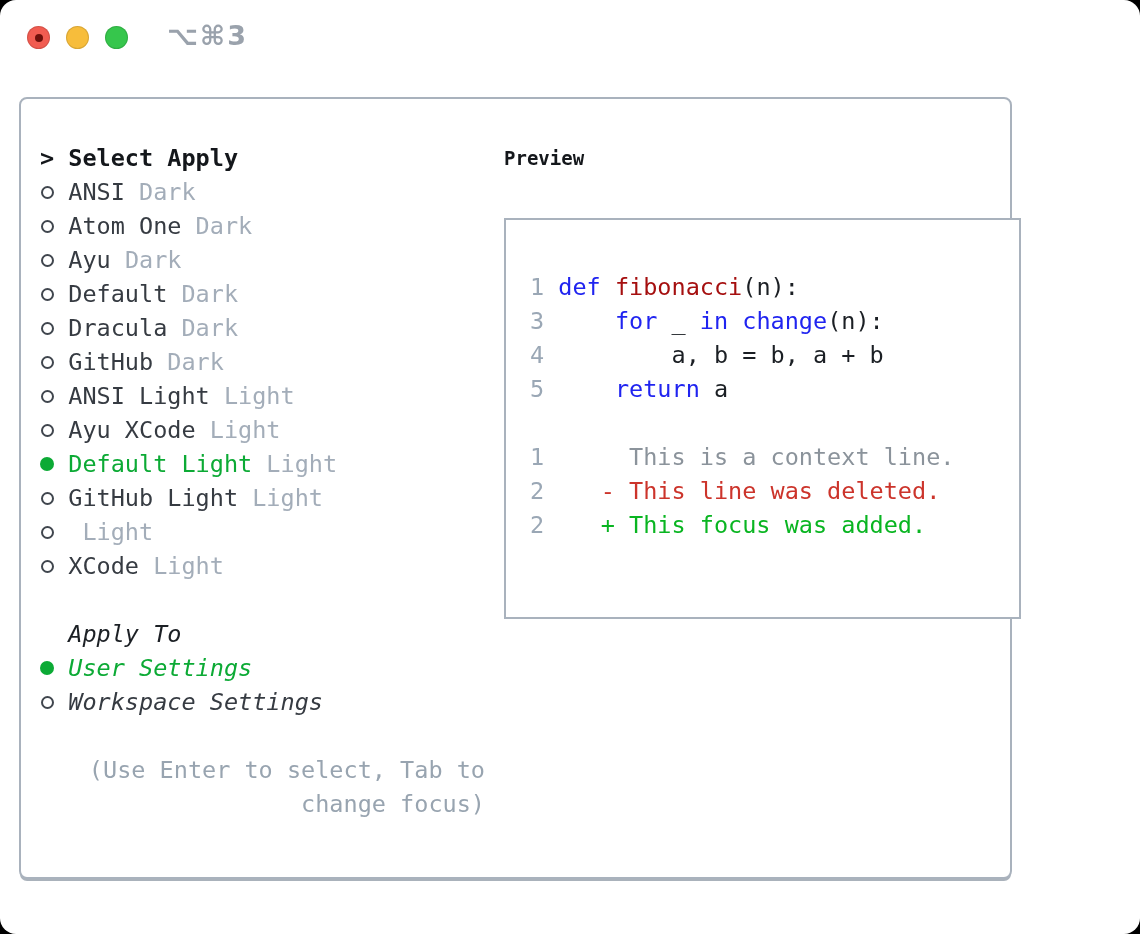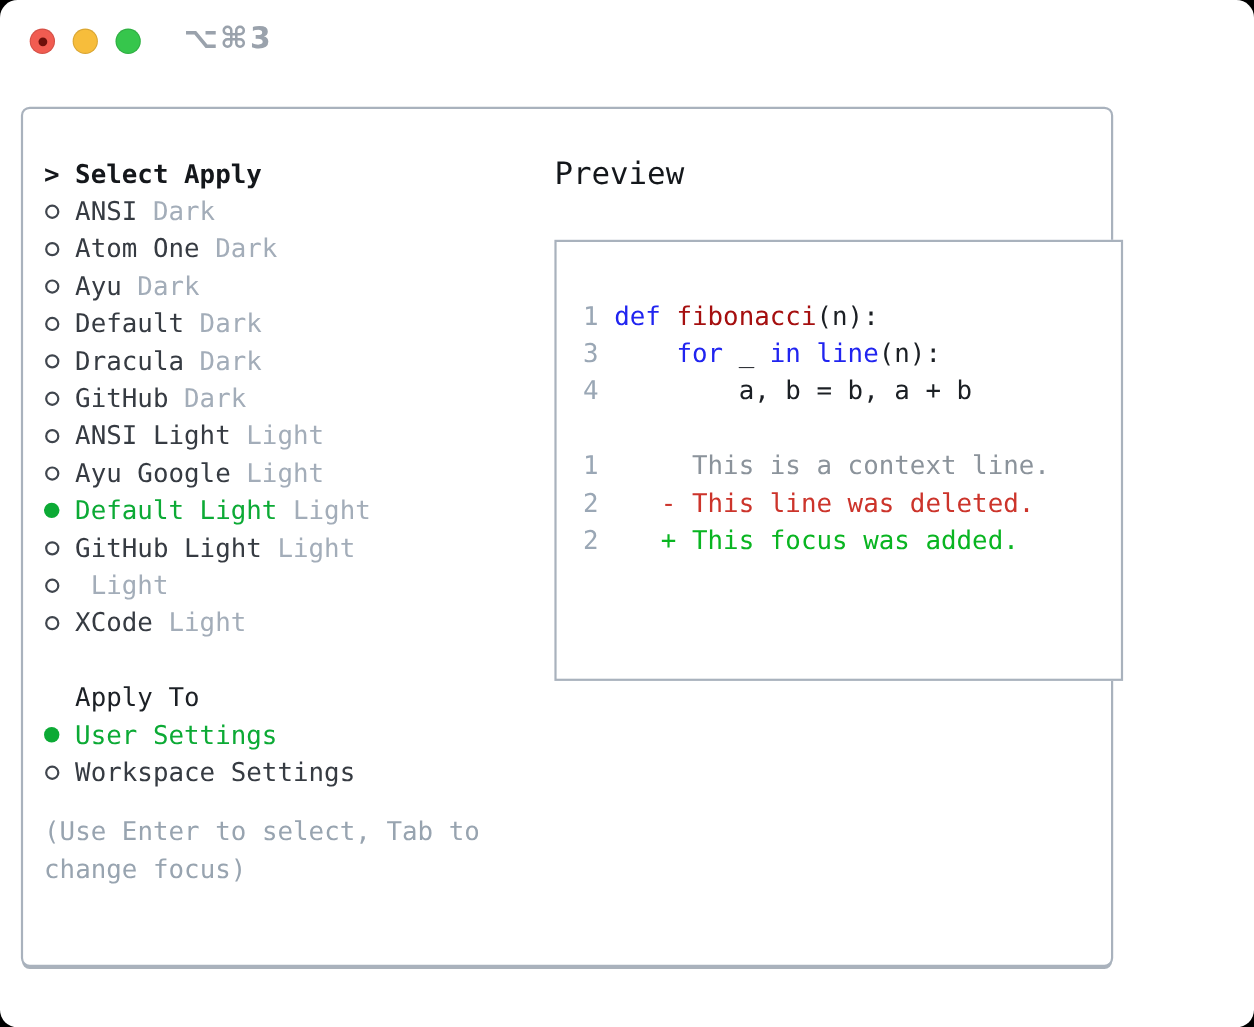--- a/index.html
+++ b/index.html
@@ -37,29 +37,29 @@
          font-size: 23.5px; color: var(--item_text); }
   .marker { display: inline-flex; align-items: center; justify-content: center;
             width: 1ch; margin-right: 1ch; flex: 0 0 auto; }
   .prompt { font-weight: 700; color: var(--title_text); }
   .title-row .label { font-weight: 700; color: var(--title_text); }
   .radio { width: 13px; height: 13px; border-radius: 50%;
            border: 2px solid #40464e; background: transparent; }
   .radio.filled { border: none; background: var(--selection_green); width: 14px; height: 14px; }
   .row.selected .label { color: var(--selection_green); }
   .suffix { margin-left: 1ch; color: var(--variant_muted); }
-  .section-gap { margin-top: 34px; }
+  .section-gap { margin-top: 34px; font-style: italic; }
   .heading-row .label { color: var(--heading_text); }
-  .hint { margin-top: 20px; }
+  .hint { margin-top: 34px; text-align: right; }
   .hint div { height: 34px; line-height: 34px; font-size: 23.5px;
               color: var(--hint_gray); white-space: pre; }
   
   .right-col { position: absolute; left: 483px; top: 42px; }
-  .preview-title { height: 34px; line-height: 34px; font-size: 28px;
-                   font-weight: 400; color: var(--title_text); white-space: pre; }
+  .preview-title { height: 34px; line-height: 34px; font-size: 19px;
+                   font-weight: 700; color: var(--title_text); white-space: pre; }
   .preview-box {
     margin-top: 43px; width: 517px; height: 401px;
     border: 2px solid #a9b2bd; background: #fff;
     padding: 50px 10px 0 24px; overflow: hidden;
   }
   .pline { height: 34px; line-height: 34px; font-size: 23.5px; white-space: pre; }
   .seg-gutter   { color: var(--gutter_gray); }
   .seg-keyword  { color: var(--keyword_blue); }
   .seg-function { color: var(--function_red); }
   .seg-plain    { color: var(--code_plain); }
@@ -90,21 +90,21 @@
       </div>
 
       <div id="theme-list">
           <div class="row item"><span class="marker"><span class="radio"></span></span><span class="label">ANSI</span><span class="suffix">Dark</span></div>
           <div class="row item"><span class="marker"><span class="radio"></span></span><span class="label">Atom One</span><span class="suffix">Dark</span></div>
           <div class="row item"><span class="marker"><span class="radio"></span></span><span class="label">Ayu</span><span class="suffix">Dark</span></div>
           <div class="row item"><span class="marker"><span class="radio"></span></span><span class="label">Default</span><span class="suffix">Dark</span></div>
           <div class="row item"><span class="marker"><span class="radio"></span></span><span class="label">Dracula</span><span class="suffix">Dark</span></div>
           <div class="row item"><span class="marker"><span class="radio"></span></span><span class="label">GitHub</span><span class="suffix">Dark</span></div>
           <div class="row item"><span class="marker"><span class="radio"></span></span><span class="label">ANSI Light</span><span class="suffix">Light</span></div>
-          <div class="row item"><span class="marker"><span class="radio"></span></span><span class="label">Ayu Google</span><span class="suffix">Light</span></div>
+          <div class="row item"><span class="marker"><span class="radio"></span></span><span class="label">Ayu XCode</span><span class="suffix">Light</span></div>
           <div class="row item selected"><span class="marker"><span class="radio filled"></span></span><span class="label">Default Light</span><span class="suffix">Light</span></div>
           <div class="row item"><span class="marker"><span class="radio"></span></span><span class="label">GitHub Light</span><span class="suffix">Light</span></div>
           <div class="row item"><span class="marker"><span class="radio"></span></span><span class="suffix">Light</span></div>
           <div class="row item"><span class="marker"><span class="radio"></span></span><span class="label">XCode</span><span class="suffix">Light</span></div>
         </div>
 
       <div class="section-gap">
         <div class="row heading-row">
           <span class="marker"></span>
           <span class="label">Apply To</span>
@@ -118,22 +118,23 @@
       <div class="hint">
         <div>(Use Enter to select, Tab to</div>
         <div>change focus)</div>
       </div>
     </div>
 
     <div class="right-col">
       <div class="preview-title">Preview</div>
       <div class="preview-box" id="preview-box">
           <div class="pline"><span class="seg-gutter">1 </span><span class="seg-keyword">def</span><span class="seg-plain"> </span><span class="seg-function">fibonacci</span><span class="seg-plain">(n):</span></div>
-          <div class="pline"><span class="seg-gutter">3 </span><span class="seg-plain">    </span><span class="seg-keyword">for</span><span class="seg-plain"> _ </span><span class="seg-keyword">in</span><span class="seg-plain"> </span><span class="seg-keyword">line</span><span class="seg-plain">(n):</span></div>
+          <div class="pline"><span class="seg-gutter">3 </span><span class="seg-plain">    </span><span class="seg-keyword">for</span><span class="seg-plain"> _ </span><span class="seg-keyword">in</span><span class="seg-plain"> </span><span class="seg-keyword">change</span><span class="seg-plain">(n):</span></div>
           <div class="pline"><span class="seg-gutter">4 </span><span class="seg-plain">        a, b = b, a + b</span></div>
+          <div class="pline"><span class="seg-gutter">5 </span><span class="seg-plain">    </span><span class="seg-keyword">return</span><span class="seg-plain"> a</span></div>
           <div class="pline"></div>
           <div class="pline"><span class="seg-gutter">1 </span><span class="seg-context">     This is a context line.</span></div>
           <div class="pline"><span class="seg-gutter">2 </span><span class="seg-deleted">   - This line was deleted.</span></div>
           <div class="pline"><span class="seg-gutter">2 </span><span class="seg-added">   + This focus was added.</span></div>
         </div>
     </div>
 
   </div>
 </div>
 

